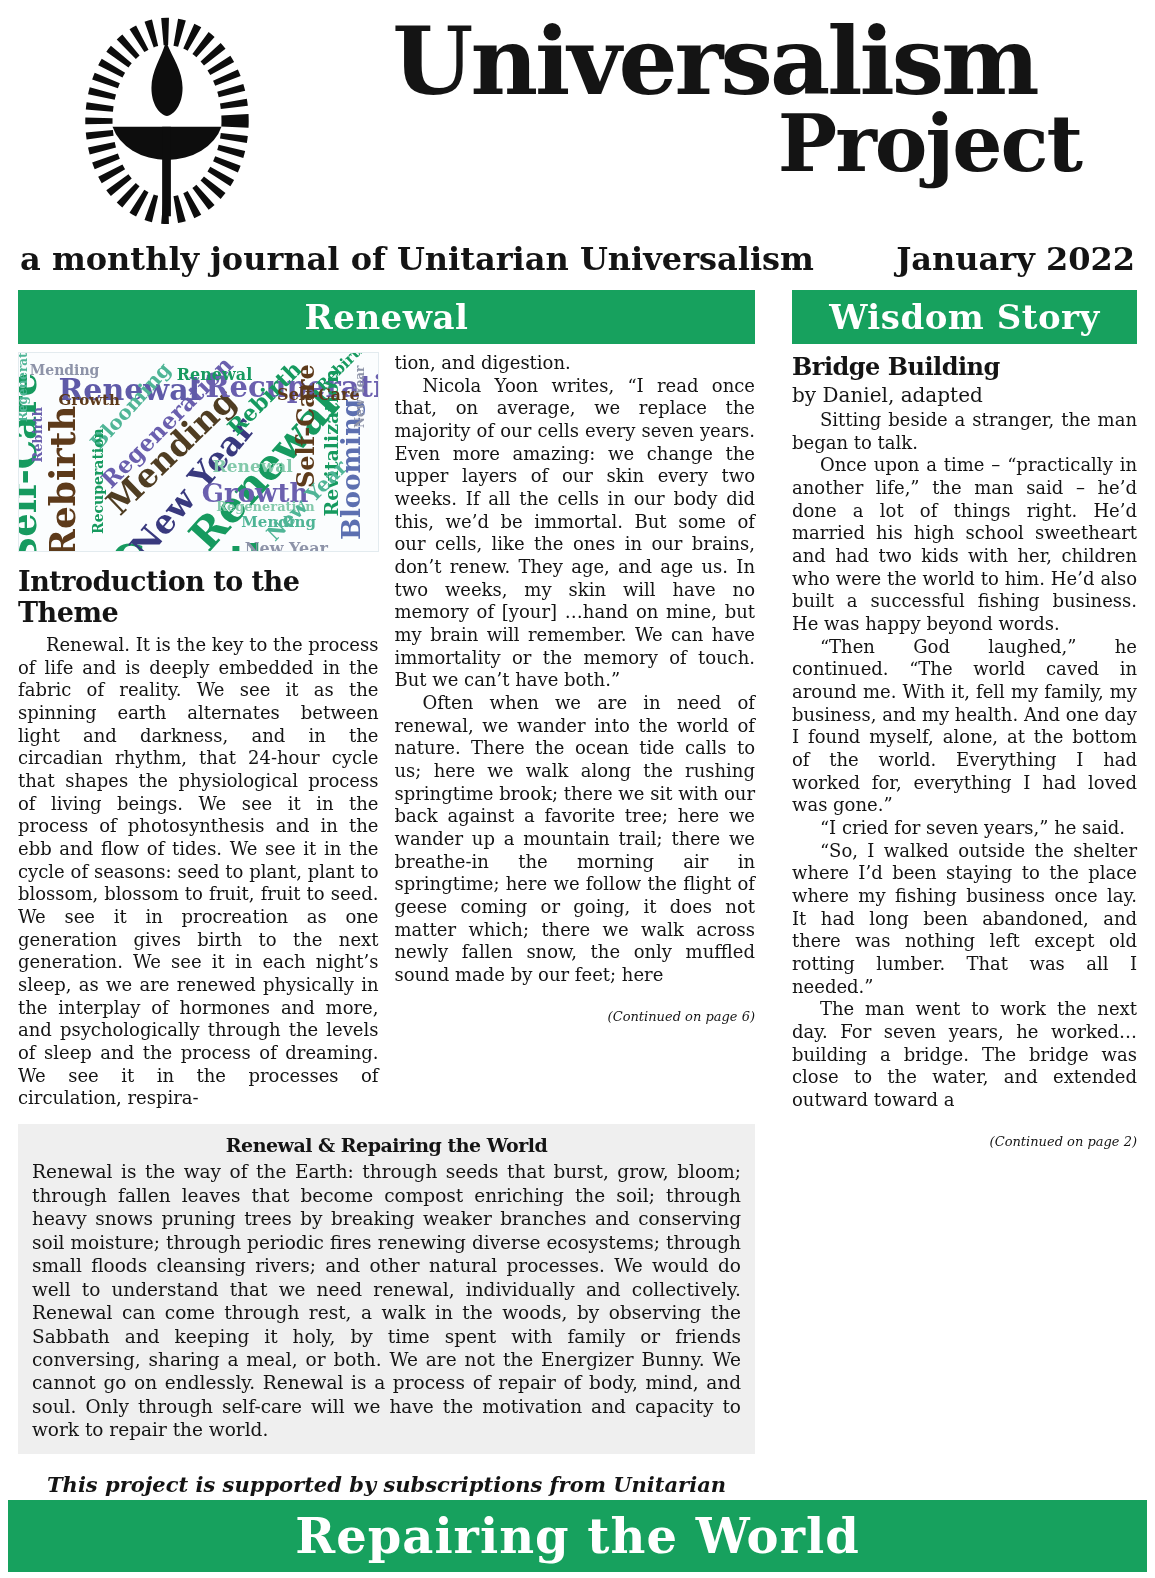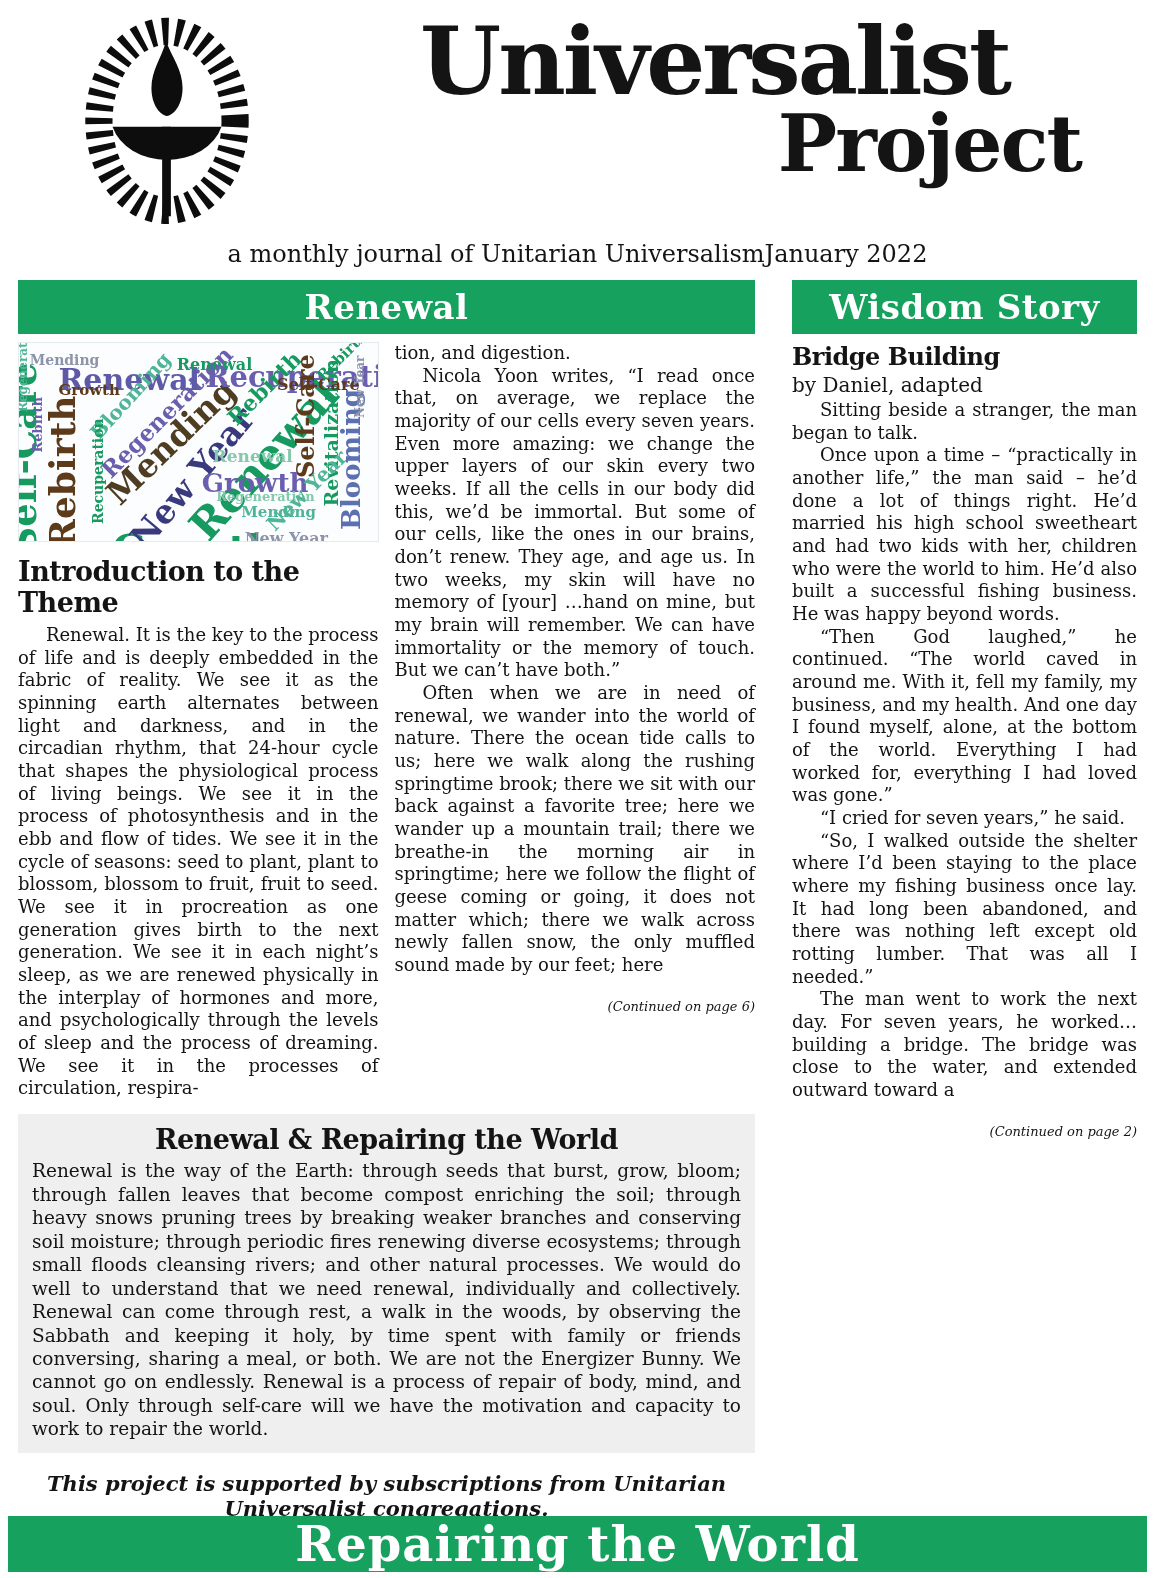--- a/index.html
+++ b/index.html
@@ -7,62 +7,62 @@
     width:1155px;height:1578px;overflow:hidden;position:relative;
     background:#ffffff;color:#141414;
     font-family:"DejaVu Serif","Liberation Serif",serif;
   }
   
   .header{display:flex;padding:12px 18px 0 42px;}
   .logo svg{width:250px;height:214px;display:block;}
   .titles{flex:1;padding-top:0;}
   .title-main{font-size:93px;font-weight:bold;letter-spacing:-3px;text-align:center;line-height:.95;margin:6px 0 0;}
   .title-sub{font-size:79px;font-weight:bold;letter-spacing:-2px;text-align:right;padding-right:56px;line-height:.95;margin:0;}
-  .tagline-row{display:flex;justify-content:center;align-items:baseline;padding:14px 20px 12px;font-weight:normal;font-size:24px;}
+  .tagline-row{display:flex;justify-content:space-between;align-items:baseline;padding:14px 20px 12px;font-weight:bold;font-size:32px;}
   
   .content{display:grid;grid-template-columns:737px 1fr;column-gap:12px;padding:0 18px;gap:37px;}
   .banner{background:#17a15e;color:#fff;height:54px;display:flex;align-items:center;justify-content:center;
           font-size:34px;font-weight:600;margin-bottom:8px;letter-spacing:.5px;}
   .article-cols{display:grid;grid-template-columns:1fr 1fr;column-gap:16px;}
   
   .wordcloud{position:relative;height:198px;overflow:hidden;background:#fbfdfe;border:1px solid #e3ebef;}
   .wordcloud span{position:absolute;font-weight:bold;white-space:nowrap;transform-origin:left center;line-height:1;}
   
   h2.section-head{font-size:27px;margin:14px 0 6px;letter-spacing:-.5px;}
   h2.story-head{font-size:24px;margin:6px 0 2px;letter-spacing:-.5px;}
   .byline{font-size:20px;margin:0 0 2px;}
   p.body{font-size:18px;line-height:1.26;text-align:justify;margin:0;}
   p.indent{text-indent:1.55em;}
   .cont-note{font-style:italic;font-size:13px;text-align:right;margin-top:22px;}
   
   .feature-box{background:#efefef;margin-top:14px;padding:8px 14px 12px;}
-  .feature-box h3{font-size:27px;text-align:center;margin:2px 0 4px;letter-spacing:-.5px;}
+  .feature-box h3{font-size:19px;text-align:center;margin:2px 0 4px;letter-spacing:-.5px;}
   .feature-box p{font-size:18.5px;line-height:1.27;text-align:justify;margin:0;}
   
   .footer-lines{text-align:center;margin-top:18px;}
   .footer-line1{font-size:26px;font-weight:bold;font-style:italic;margin:0 0 8px;}
   .footer-line2{font-size:21px;font-weight:bold;font-style:italic;margin:0;}
   
-  .bottom-banner{position:absolute;left:8px;right:8px;bottom:6px;height:56px;background:#17a15e;color:#fff;
+  .bottom-banner{position:absolute;left:8px;right:8px;bottom:6px;height:72px;background:#17a15e;color:#fff;
                  display:flex;align-items:center;justify-content:center;font-size:48px;font-weight:600;letter-spacing:1px;}
 </style>
 </head>
 <body>
 
 <div class="header">
   <div class="logo">
     <svg viewBox="0 0 180 220" aria-hidden="true">
       <ellipse cx="90" cy="112" rx="70" ry="92" fill="none" stroke="#0d0d0d" stroke-width="28" stroke-dasharray="6.5 7.5"></ellipse>
       <path d="M89 30 C96 48 106 60 106 78 C106 96 97 106 90 107 C83 106 74 96 74 78 C74 60 84 48 89 30 Z" fill="#0d0d0d"></path>
       <path d="M34 118 A 58 46 0 0 0 146 118 Z" fill="#0d0d0d"></path>
       <rect x="85" y="118" width="9" height="92" fill="#0d0d0d"></rect>
     </svg>
   </div>
   <div class="titles">
-    <div class="title-main">Universalist</div>
+    <div class="title-main">Universalism</div>
     <div class="title-sub">Project</div>
   </div>
 </div>
 
 <div class="tagline-row">
   <div>a monthly journal of Unitarian Universalism</div>
   <div>January 2022</div>
 </div>
 
 <div class="content">

